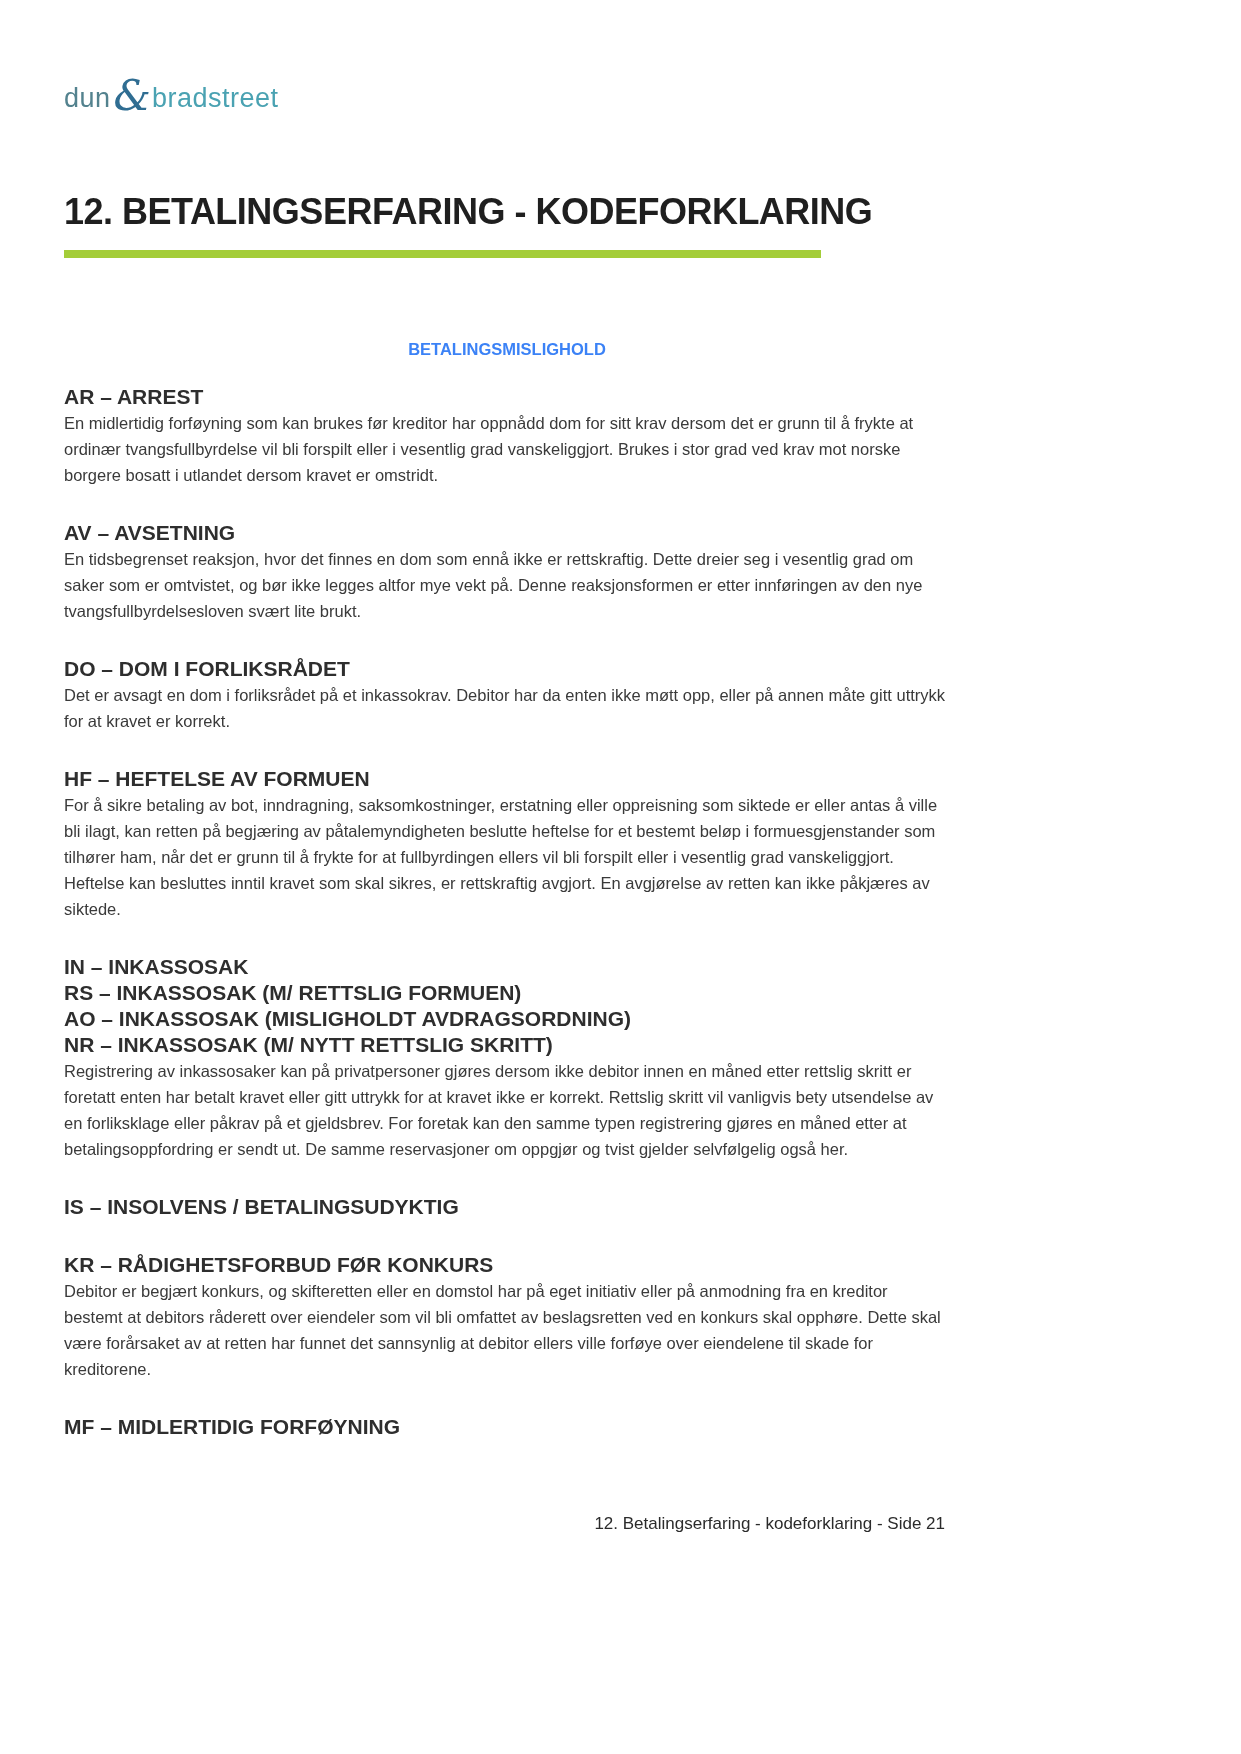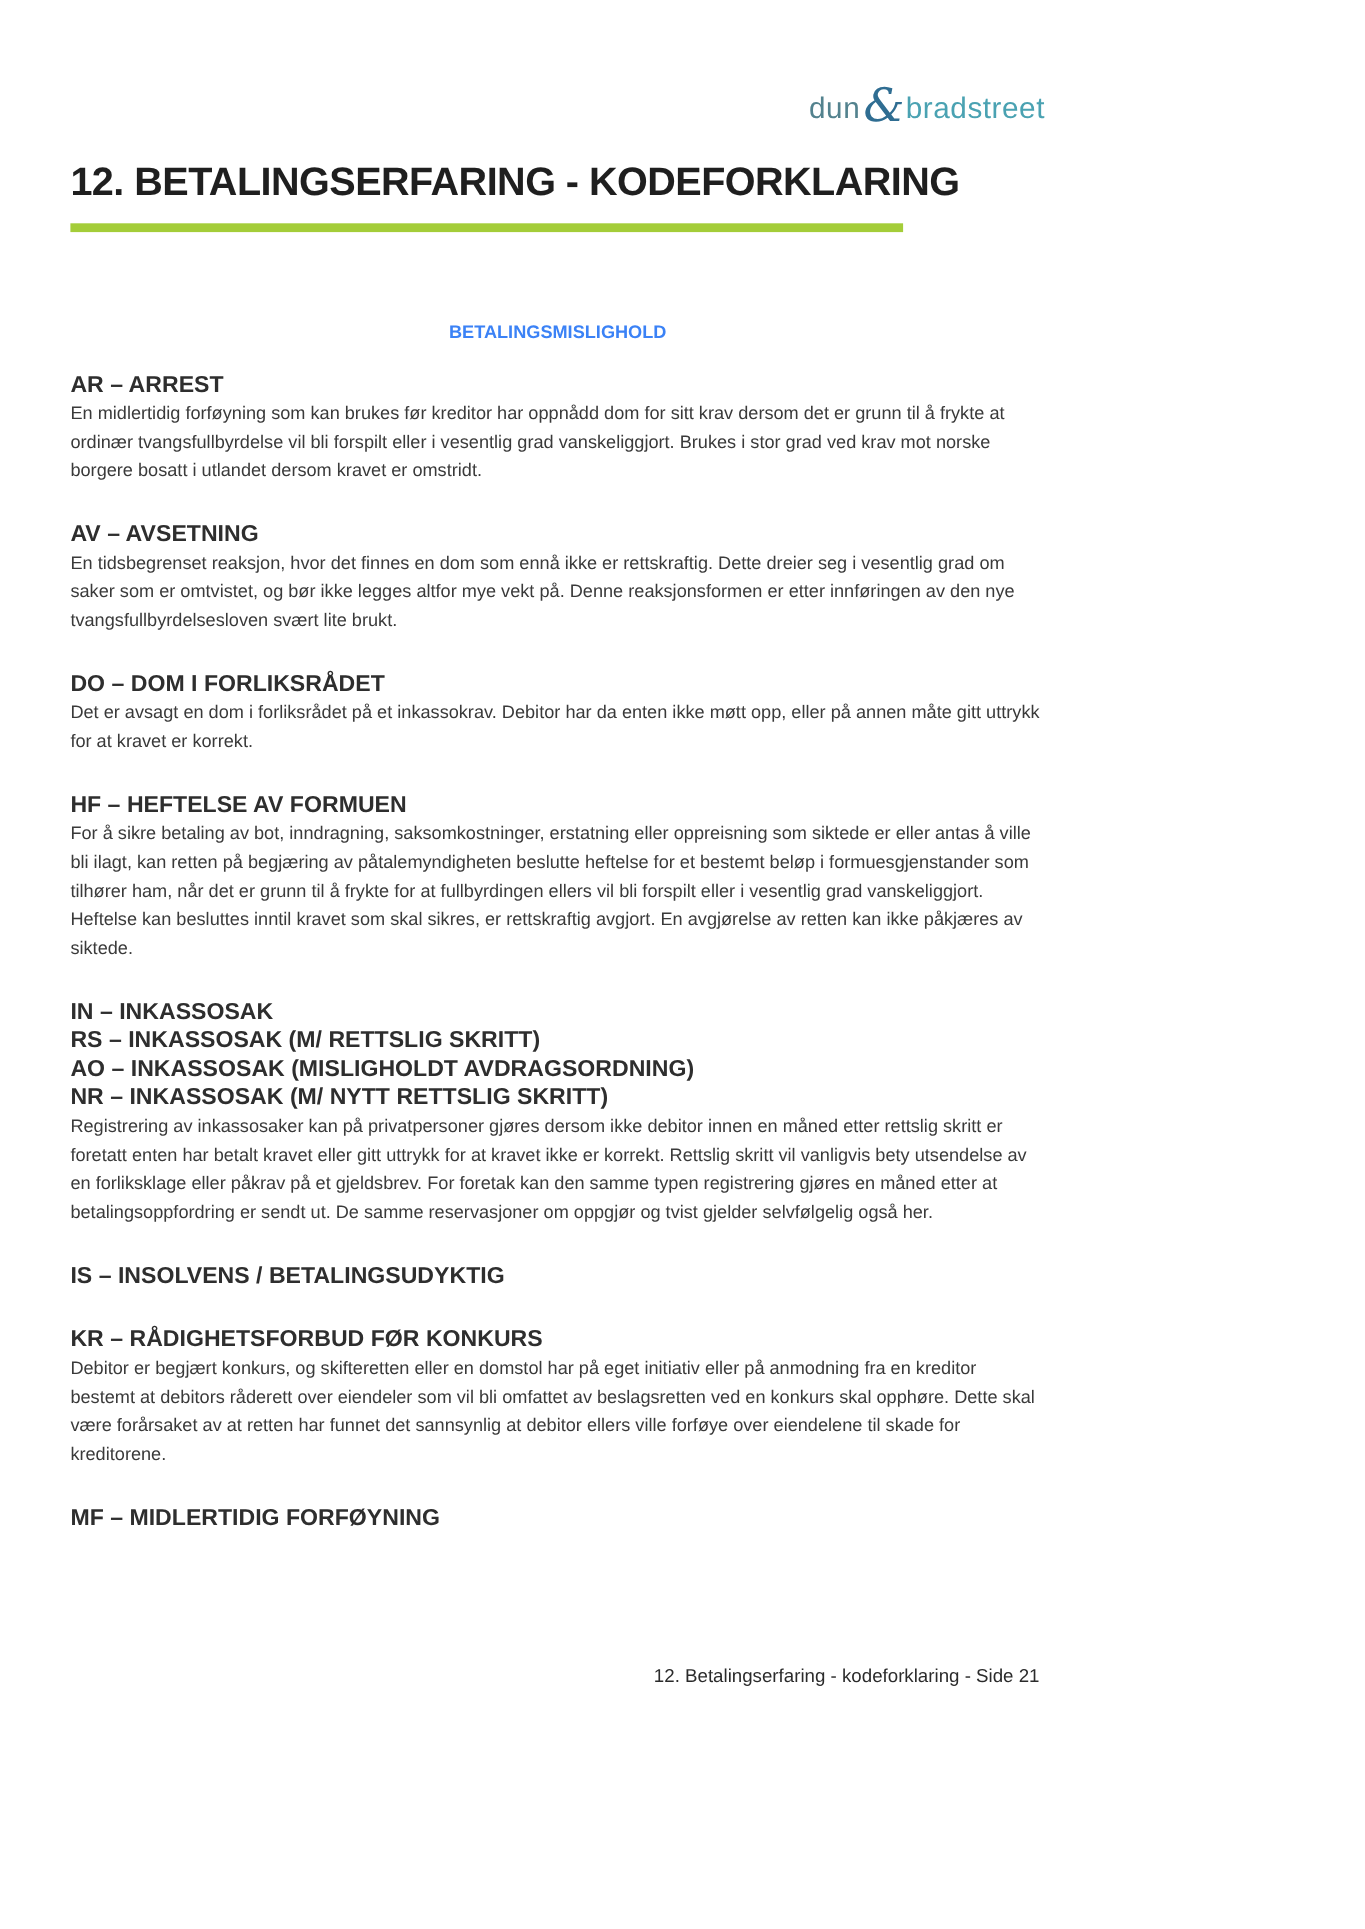--- a/index.html
+++ b/index.html
@@ -16,21 +16,20 @@
     overflow: hidden;
   }
 
   .content {
     padding: 72px 291px 0 64px;
   }
 
   
   .logo-row {
     display: flex;
-    justify-content: flex-end;
   }
   .logo {
     display: flex;
     align-items: baseline;
     white-space: nowrap;
   }
   .logo-dun {
     font-size: 27px;
     font-weight: 400;
     letter-spacing: 0.5px;
@@ -48,21 +47,21 @@
   }
   .logo-bradstreet {
     font-size: 27px;
     font-weight: 400;
     letter-spacing: 0.5px;
     color: #4aa2b2;
   }
 
   
   .title {
-    margin-top: 29px;
+    margin-top: 76px;
     font-size: 36px;
     line-height: 44px;
     font-weight: 700;
     letter-spacing: -0.5px;
     color: #1f1f1f;
   }
   .accent-bar {
     margin-top: 16px;
     width: 757px;
     height: 8px;
@@ -136,21 +135,21 @@
       <p class="entry-body">Det er avsagt en dom i forliksrådet på et inkassokrav. Debitor har da enten ikke møtt opp, eller på annen måte gitt uttrykk for at kravet er korrekt.</p>
     </section>
 
     <section class="entry">
       <h3 class="entry-heading">HF – HEFTELSE AV FORMUEN</h3>
       <p class="entry-body">For å sikre betaling av bot, inndragning, saksomkostninger, erstatning eller oppreisning som siktede er eller antas å ville bli ilagt, kan retten på begjæring av påtalemyndigheten beslutte heftelse for et bestemt beløp i formuesgjenstander som tilhører ham, når det er grunn til å frykte for at fullbyrdingen ellers vil bli forspilt eller i vesentlig grad vanskeliggjort. Heftelse kan besluttes inntil kravet som skal sikres, er rettskraftig avgjort. En avgjørelse av retten kan ikke påkjæres av siktede.</p>
     </section>
 
     <section class="entry">
       <h3 class="entry-heading">IN – INKASSOSAK</h3>
-      <h3 class="entry-heading">RS – INKASSOSAK (M/ RETTSLIG SKRITT)</h3>
+      <h3 class="entry-heading">RS – INKASSOSAK (M/ RETTSLIG FORMUEN)</h3>
       <h3 class="entry-heading">AO – INKASSOSAK (MISLIGHOLDT AVDRAGSORDNING)</h3>
       <h3 class="entry-heading">NR – INKASSOSAK (M/ NYTT RETTSLIG SKRITT)</h3>
       <p class="entry-body">Registrering av inkassosaker kan på privatpersoner gjøres dersom ikke debitor innen en måned etter rettslig skritt er foretatt enten har betalt kravet eller gitt uttrykk for at kravet ikke er korrekt. Rettslig skritt vil vanligvis bety utsendelse av en forliksklage eller påkrav på et gjeldsbrev. For foretak kan den samme typen registrering gjøres en måned etter at betalingsoppfordring er sendt ut. De samme reservasjoner om oppgjør og tvist gjelder selvfølgelig også her.</p>
     </section>
 
     <section class="entry">
       <h3 class="entry-heading">IS – INSOLVENS / BETALINGSUDYKTIG</h3>
     </section>
 
     <section class="entry">

